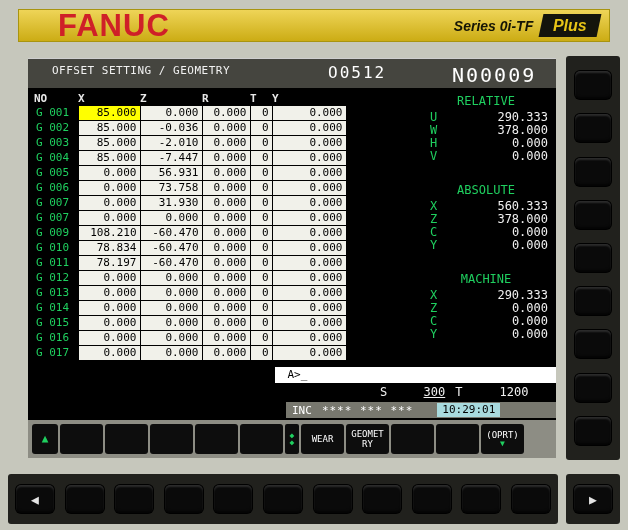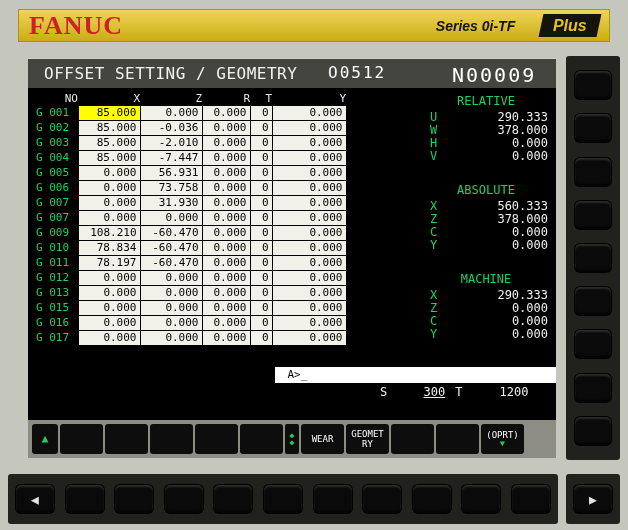--- a/index.html
+++ b/index.html
@@ -18,52 +18,53 @@
   }
   
   #logo-bar{
     position:absolute;left:18px;top:9px;width:592px;height:33px;
     background:linear-gradient(rgba(255,255,255,.28), rgba(0,0,0,.12)), var(--fanuc-yellow);
     border:1px solid #a89410;
     display:flex;align-items:center;justify-content:space-between;
     padding:0 10px;
   }
   .fanuc{
-    font-family:Liberation Serif, serif;
-    font-weight:bold;font-size:26px;letter-spacing:1px;
+    font-family:Liberation Sans, sans-serif;
+    font-weight:bold;font-size:31px;letter-spacing:1px;
     color:var(--fanuc-red);
-  }
-  .series-group{display:flex;align-items:center;gap:26px;}
+    margin-left:29px;
+  }
+  .series-group{display:flex;align-items:center;gap:8px;}
   .series{
     font-family:"Liberation Sans", sans-serif;
     font-style:italic;font-weight:bold;font-size:14px;color:#151505;
   }
   .plus-badge{
     background:#14140c;padding:2px 12px;transform:skewX(-12deg);
   }
   .plus-text{
     display:inline-block;transform:skewX(12deg);
     font-family:"Liberation Sans", sans-serif;
     font-style:italic;font-weight:bold;font-size:16px;color:var(--fanuc-yellow);
   }
   
   #screen{
     position:absolute;left:28px;top:58px;width:528px;height:400px;
     background:#000;color:#f0f0f0;
   }
   .screen-header{
     position:relative;height:30px;background:#45453f;border-top:1px solid #cfcfcf;
   }
-  .screen-title{position:absolute;left:16px;top:5px;font-size:16px;color:#f2f2f2;letter-spacing:.5px;}
+  .screen-title{position:absolute;left:24px;top:5px;font-size:11px;color:#f2f2f2;letter-spacing:.5px;}
   .prog-num{position:absolute;left:300px;top:4px;font-size:16px;letter-spacing:2px;color:#fff;}
   .seq-num{position:absolute;left:424px;top:4px;font-size:20px;letter-spacing:2px;color:#fff;}
   
   .offset-table{position:absolute;left:6px;top:34px;border-collapse:collapse;}
   .offset-table th{
-    font-weight:normal;font-size:11px;color:#e8e8e8;height:13px;padding:0;text-align:right;margin-top:8px;
+    font-weight:bold;font-size:11px;color:#e8e8e8;height:13px;padding:0;text-align:left;margin-top:8px;
   }
   .offset-table td{font-size:11px;height:14px;padding:0 3px 0 0;line-height:14px;}
   .no-cell{color:var(--accent-green);background:#000;text-align:left;padding-left:2px !important;width:44px;}
   .val{background:#f1f1ea;color:#000;text-align:right;border:1px solid #000;}
   .w-x,.col-x{width:62px;} .w-z,.col-z{width:62px;} .w-r,.col-r{width:48px;}
   .w-t,.col-t{width:22px;} .w-y,.col-y{width:74px;}
   .cursor{background:var(--cursor-yellow) !important;}
   
   .axes{position:absolute;left:394px;top:36px;width:128px;}
   .axes-panel{margin-bottom:20px;}
@@ -255,20 +256,28 @@
         </tr>
           <tr>
           <td class="no-cell">G 013</td>
           <td class="val col-x">0.000</td>
           <td class="val col-z">0.000</td>
           <td class="val col-r">0.000</td>
           <td class="val col-t">0</td>
           <td class="val col-y">0.000</td>
         </tr>
           <tr>
+          <td class="no-cell">G 014</td>
+          <td class="val col-x">0.000</td>
+          <td class="val col-z">0.000</td>
+          <td class="val col-r">0.000</td>
+          <td class="val col-t">0</td>
+          <td class="val col-y">0.000</td>
+        </tr>
+          <tr>
           <td class="no-cell">G 015</td>
           <td class="val col-x">0.000</td>
           <td class="val col-z">0.000</td>
           <td class="val col-r">0.000</td>
           <td class="val col-t">0</td>
           <td class="val col-y">0.000</td>
         </tr>
           <tr>
           <td class="no-cell">G 016</td>
           <td class="val col-x">0.000</td>
@@ -351,20 +360,25 @@
     <div class="input-line">
       <div class="in-spacer"></div>
       <div class="input-box">A&gt;_</div>
     </div>
 
     <div class="st-line"><span>S</span><span class="st-val w58">300</span><span class="ml">T</span><span class="st-val w66">1200</span>
     </div>
 
     <div class="status-bar">
       <div class="sb-spacer"></div>
+      <div class="sb-panel">
+        <span class="mode">INC</span>
+        <span class="flags">**** *** ***</span>
+        <span class="time">10:29:01</span>
+      </div>
     </div>
 
     <div class="softkey-bar">
       <div class="sk sk-return">
         <span>▲</span>
       </div>
       <div class="sk sk-key">
         <span class="sk-label"></span>
       </div>
         <div class="sk sk-key">

